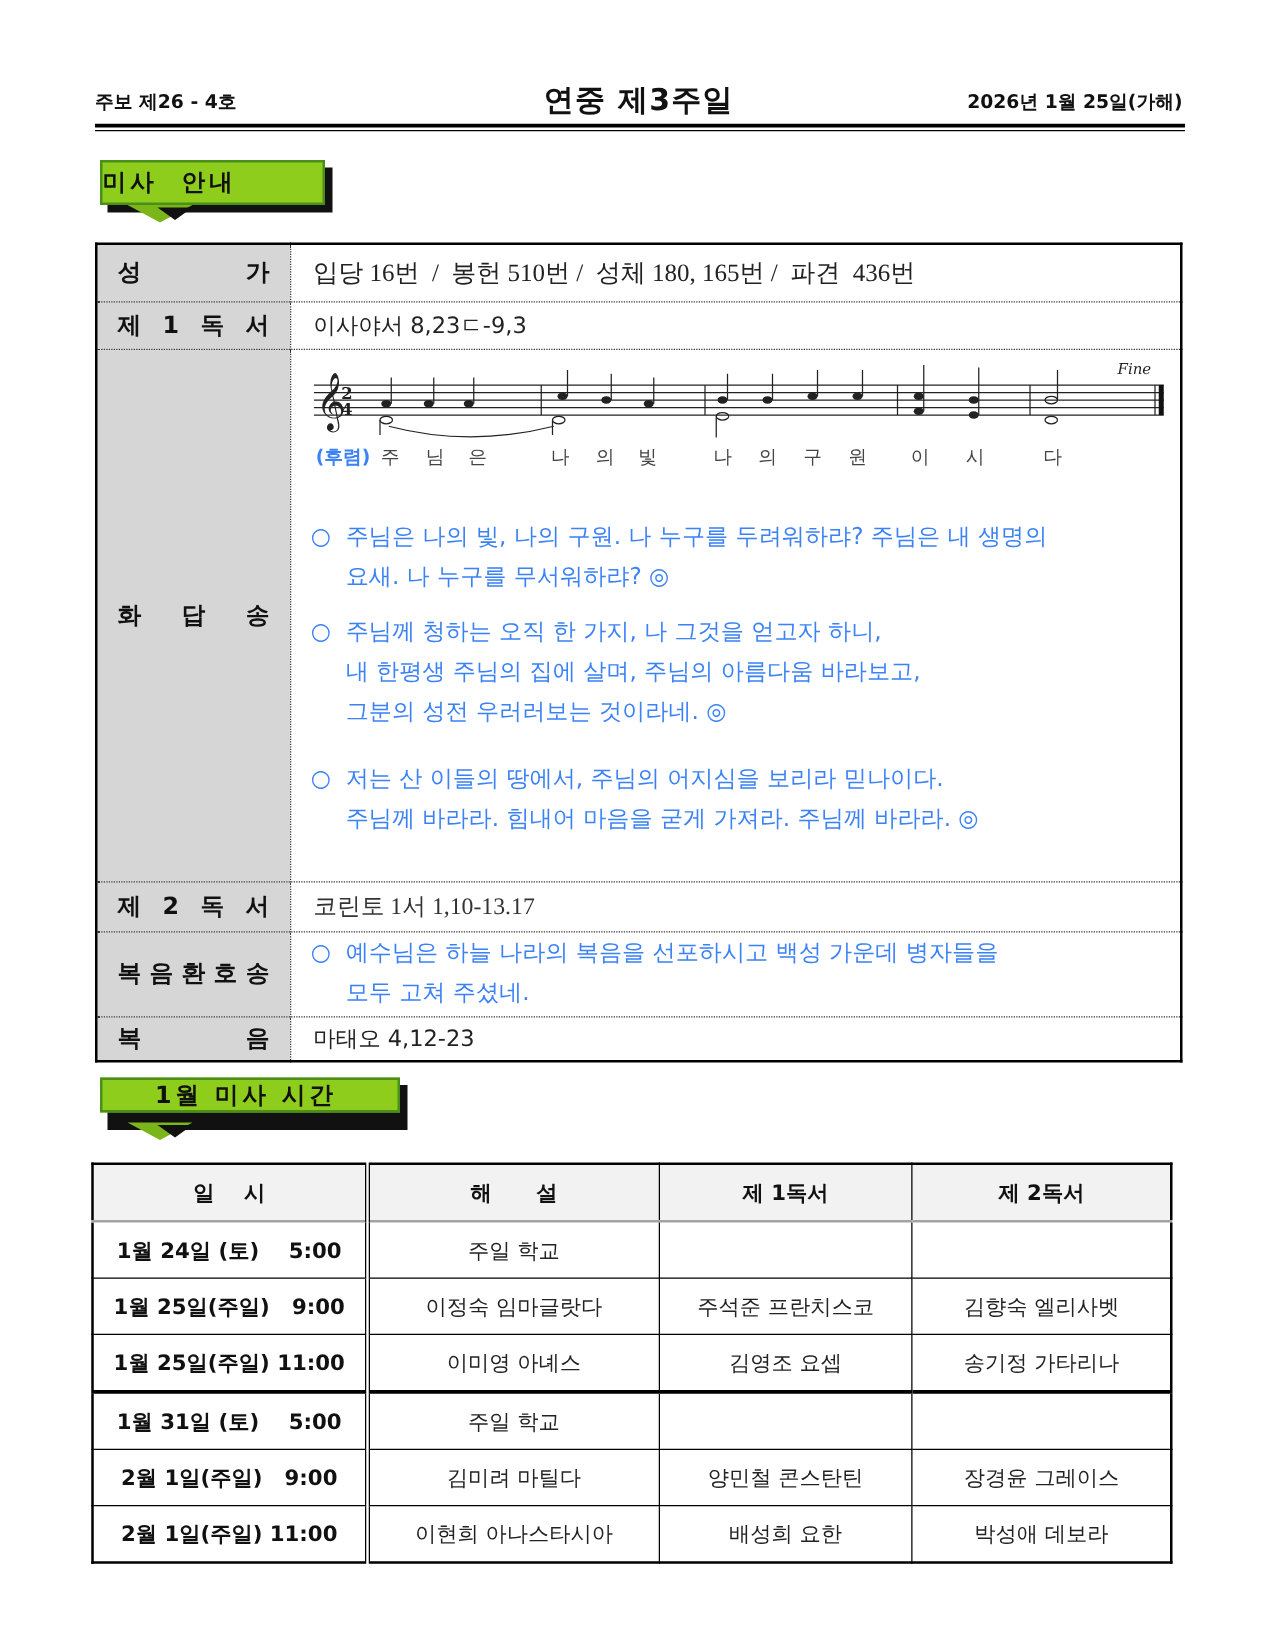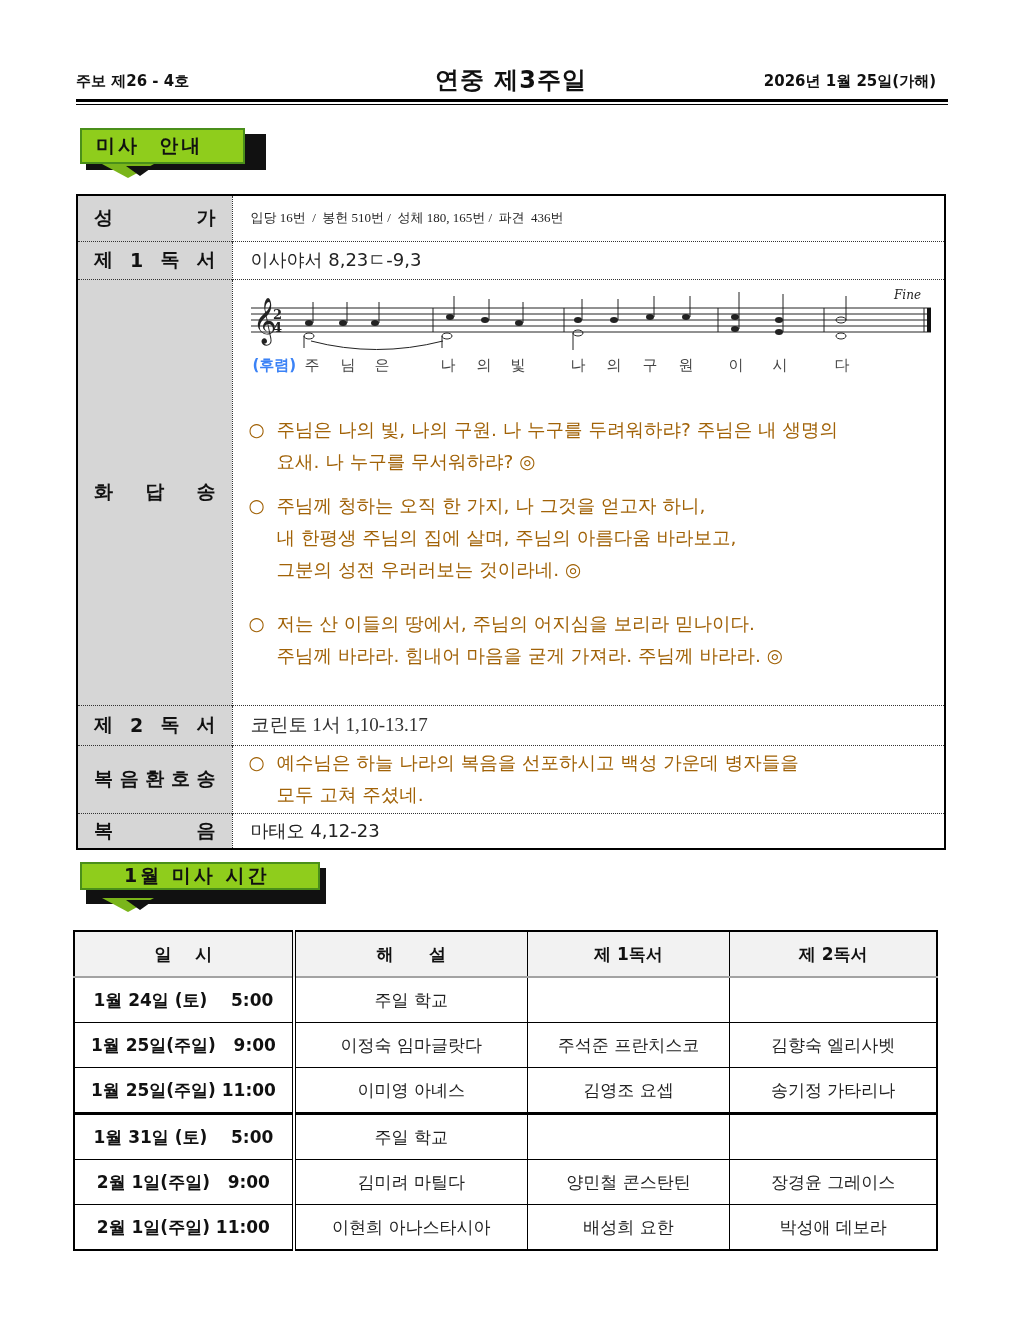--- a/index.html
+++ b/index.html
@@ -2,41 +2,41 @@
 <html><head>
   <meta charset="utf-8">
   <style>
     html, body { margin: 0; padding: 0; background: #ffffff; }
     body { width: 1020px; height: 1320px; position: relative; font-family: "DejaVu Sans", "Liberation Sans", sans-serif; color: #111; }
 
     
     .header { position: absolute; left: 76px; top: 64px; width: 870px; height: 34px; }
     .hdr-left { position: absolute; left: 0; top: 8px; font-size: 15px; font-weight: bold; letter-spacing: 0; }
     .hdr-center { position: absolute; left: 0; right: 0; top: 0; text-align: center; font-size: 24px; font-weight: bold; letter-spacing: 1px; }
-    .hdr-right { position: absolute; right: 10px; top: 8px; font-size: 15px; font-weight: bold; }
+    .hdr-right { position: absolute; right: 0; top: 8px; font-size: 15px; font-weight: bold; }
     .hdr-rule { position: absolute; left: 76px; top: 99px; width: 872px; height: 0; border-top: 3px solid #000; }
     .hdr-rule2 { position: absolute; left: 76px; top: 104px; width: 872px; height: 0; border-top: 1px solid #000; }
 
     
     .banner { position: absolute; height: 72px; }
     .banner .shadow { position: absolute; background: #111; }
     .banner .box { position: absolute; background: #8fcd1c; border: 2px solid #4a8f1a; box-sizing: border-box; font-weight: bold; font-size: 19px; color: #111; letter-spacing: 3px; display: flex; align-items: center; }
     .banner .arrow { position: absolute; width: 0; height: 0; }
 
     
     .info { position: absolute; left: 76px; top: 194px; width: 870px; border: 2px solid #000; box-sizing: border-box; border-collapse: collapse; }
     .info td { padding: 0; }
     .info .lab { width: 155px; background: #d6d6d6; border-right: 1px dotted #333; font-weight: bold; font-size: 19px; color: #111; padding: 0 16px; box-sizing: border-box; }
     .info .row + .row td { border-top: 1px dotted #333; }
     .lab-spread { display: flex; justify-content: space-between; align-items: center; }
     .info .val { padding-left: 18px; font-size: 18px; color: #222; font-family: "DejaVu Sans", sans-serif; }
-    .info .val.serif { font-family: "Liberation Serif", "DejaVu Serif", serif; font-size: 13px; }
+    .info .val.serif { font-family: "Liberation Serif", "DejaVu Serif", serif; font-size: 20px; }
 
     .music { position: relative; margin: 6px 0 0 0; width: 690px; height: 98px; }
-    .psalm-verse { font-size: 18.5px; line-height: 32px; color: #a16207; margin-left: 10px; }
+    .psalm-verse { font-size: 18.5px; line-height: 32px; color: #3b82f6; margin-left: 10px; }
     .psalm-verse .circ { display: inline-block; width: 28px; }
     .psalm-verse .indent { padding-left: 28px; }
 
     
     .sched { position: absolute; left: 73px; top: 930px; width: 865px; border-collapse: collapse; border: 2px solid #000; font-size: 17px; }
     .sched th, .sched td { border: 1px solid #000; text-align: center; height: 44px; padding: 0; }
     .sched th { background: #f2f2f2; font-weight: bold; font-size: 17px; }
     .sched td.date { font-weight: bold; }
     .sched .c1 { width: 217px; border-right: 4px double #000; }
     .sched .c2 { width: 232px; }
@@ -52,21 +52,21 @@
 <div class="header">
   <div class="hdr-left">주보 제26 - 4호</div>
   <div class="hdr-center">연중 제3주일</div>
   <div class="hdr-right">2026년 1월 25일(가해)</div>
 </div>
 <div class="hdr-rule"></div>
 <div class="hdr-rule2"></div>
 
 <div class="banner" style="left:80px; top:128px; width:190px;">
   <div class="shadow" style="left:6px; top:6px; width:180px; height:36px;"></div>
-  <div class="box" style="left:0; top:0; width:165px; height:36px; padding-left:14px;">
+  <div class="box" style="left:0; top:0; width:180px; height:36px; ">
     <span style="white-space:pre;">미사  안내</span>
   </div>
   <div class="arrow" style="left:22px; top:36px; border-left:26px solid transparent; border-right:26px solid transparent; border-top:14px solid #7ab51a;"></div>
   <div class="arrow" style="left:46px; top:38px; border-left:14px solid transparent; border-right:14px solid transparent; border-top:10px solid #111;"></div>
 </div>
 
 <table class="info">
   <tbody>
       <tr class="row" style="height:46px;">
     <td class="lab">

